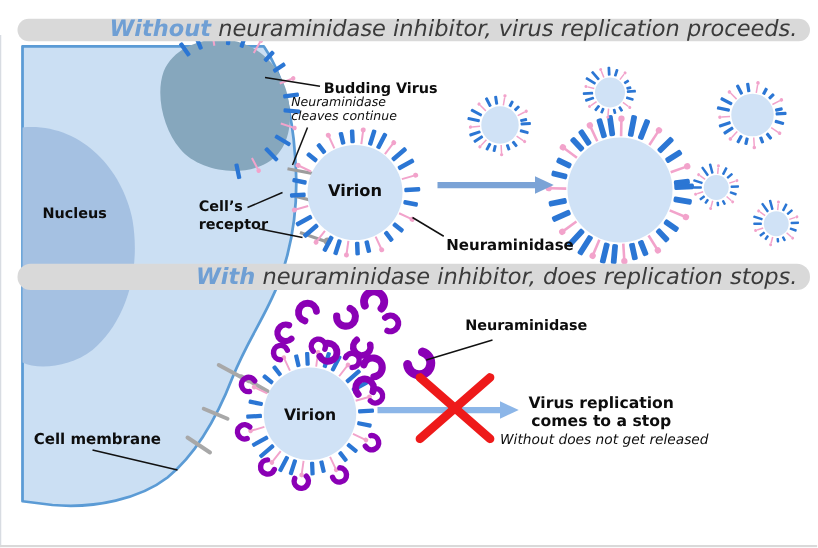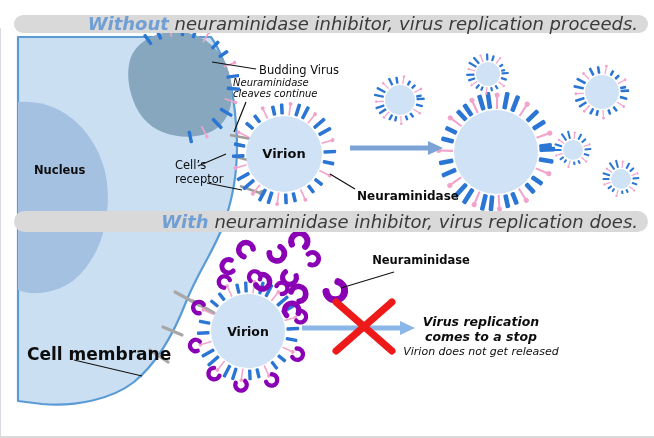--- a/index.html
+++ b/index.html
@@ -14,30 +14,30 @@
   .title{left:22px;top:2px;font-size:14px;font-weight:bold;color:#000;}
   .banner{
     position:absolute;left:14px;width:634px;background:#d9d9d9;border-radius:11px;
     font-style:italic;font-size:18px;text-align:right;box-sizing:border-box;
     padding-right:10px;color:#3b3b3b;
   }
   #banner1{top:15px;height:18px;line-height:18px;}
   #banner2{top:211px;height:21px;line-height:21px;}
   .hl{color:#6f9fd4;font-weight:bold;}
   .subtitle{right:14px;top:43px;font-size:11px;color:#000;}
-  .lbl-budding{left:259px;top:63px;font-size:11.5px;font-weight:normal;}
+  .lbl-budding{left:259px;top:63px;font-size:11.5px;font-weight:bold;}
   .lbl-cleaves{left:233px;top:78px;font-size:10px;font-style:italic;line-height:10.5px;}
-  .lbl-cellrec{left:159px;top:158px;font-size:11.5px;font-weight:normal;line-height:14px;margin-left:16px;}
+  .lbl-cellrec{left:159px;top:158px;font-size:11.5px;font-weight:bold;line-height:14px;}
   .lbl-virion1{left:254px;top:146px;width:60px;text-align:center;font-size:13px;font-weight:bold;}
   .lbl-neur{left:357px;top:189px;font-size:12px;font-weight:bold;}
   .lbl-nucleus{left:34px;top:163px;font-size:11.5px;font-weight:bold;}
   .lbl-inhib{left:361px;top:254px;width:120px;text-align:center;font-size:11.5px;font-weight:bold;line-height:13.5px;}
   .lbl-virion2{left:218px;top:324px;width:60px;text-align:center;font-size:12.5px;font-weight:bold;}
-  .lbl-membrane{left:27px;top:344px;font-size:17px;font-weight:bold;}
-  .lbl-stop{left:400px;top:314px;width:162px;text-align:center;font-size:12.5px;font-weight:bold;font-style:italic;line-height:15px;}
+  .lbl-membrane{left:27px;top:344px;font-size:12px;font-weight:bold;}
+  .lbl-stop{left:400px;top:314px;width:162px;text-align:center;font-size:12.5px;font-weight:bold;line-height:15px;}
   .lbl-stopnote{left:400px;top:345px;width:162px;text-align:center;font-size:11px;font-style:italic;}
 </style>
 </head>
 <body>
 
 <div class="stage">
 
   <svg id="art" width="654" height="438" viewBox="0 0 654 438">
       <g>
         <path d="M18,37 L211,37 C226,58 234,92 236,124 C239,158 235,194 223,226 C212,254 198,272 186,302 C172,338 156,364 134,382 C112,399 76,407 42,404 L18,401 Z" fill="#cbdff3" stroke="#5b9bd5" stroke-width="2.2" stroke-linejoin="round"></path>
@@ -563,31 +563,31 @@
     <div>Cell’s</div>
     <div>receptor</div>
   </div>
 
   <div class="lbl lbl-virion1">Virion</div>
   <div class="lbl lbl-neur">Neuraminidase</div>
   <div class="lbl lbl-nucleus">Nucleus</div>
 
   <div class="banner" id="banner2">
     <span class="hl">With</span>
-    <span>neuraminidase inhibitor, virus replication does.</span>
+    <span>neuraminidase inhibitor, does replication stops.</span>
   </div>
 
   <div class="lbl lbl-inhib">
     <div>Neuraminidase</div>
   </div>
 
   <div class="lbl lbl-virion2">Virion</div>
   <div class="lbl lbl-membrane">Cell membrane</div>
 
   <div class="lbl lbl-stop">
     <div>Virus replication</div>
     <div>comes to a stop</div>
   </div>
-  <div class="lbl lbl-stopnote">Virion does not get released</div>
+  <div class="lbl lbl-stopnote">Without does not get released</div>
 
   <div class="frame-left"></div>
   <div class="frame-bottom"></div>
 </div>
 
 </body></html>

